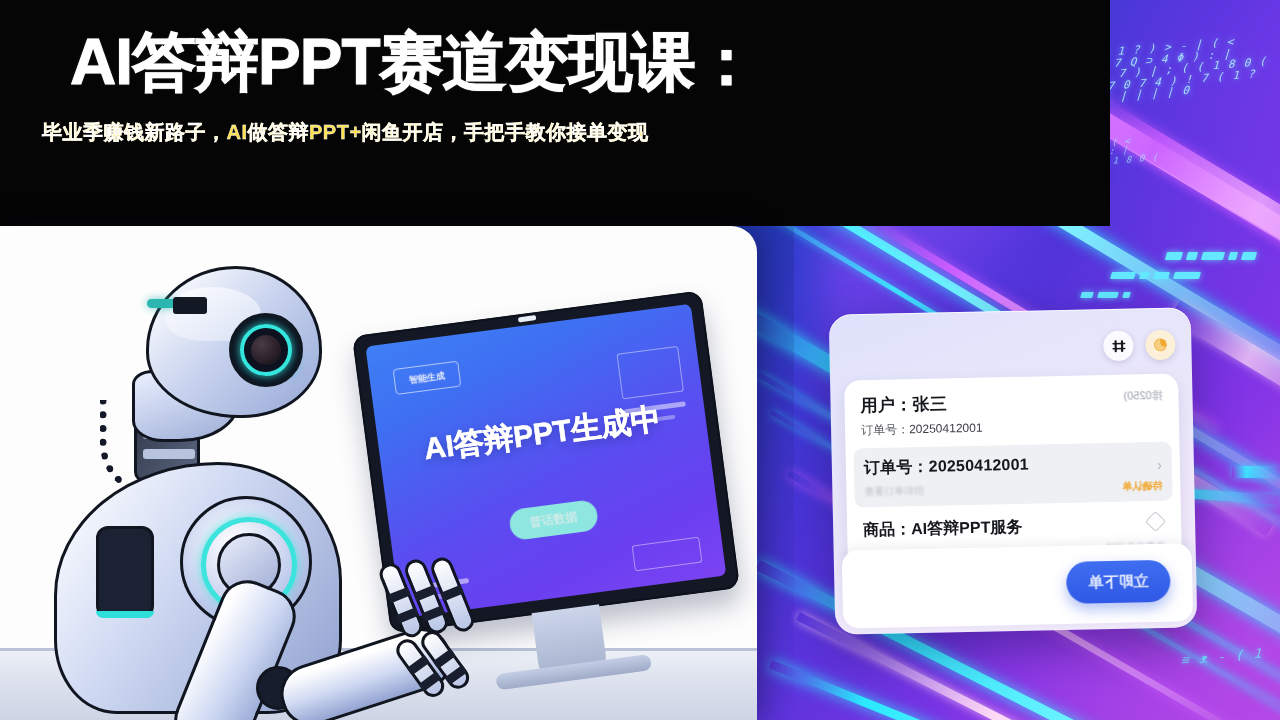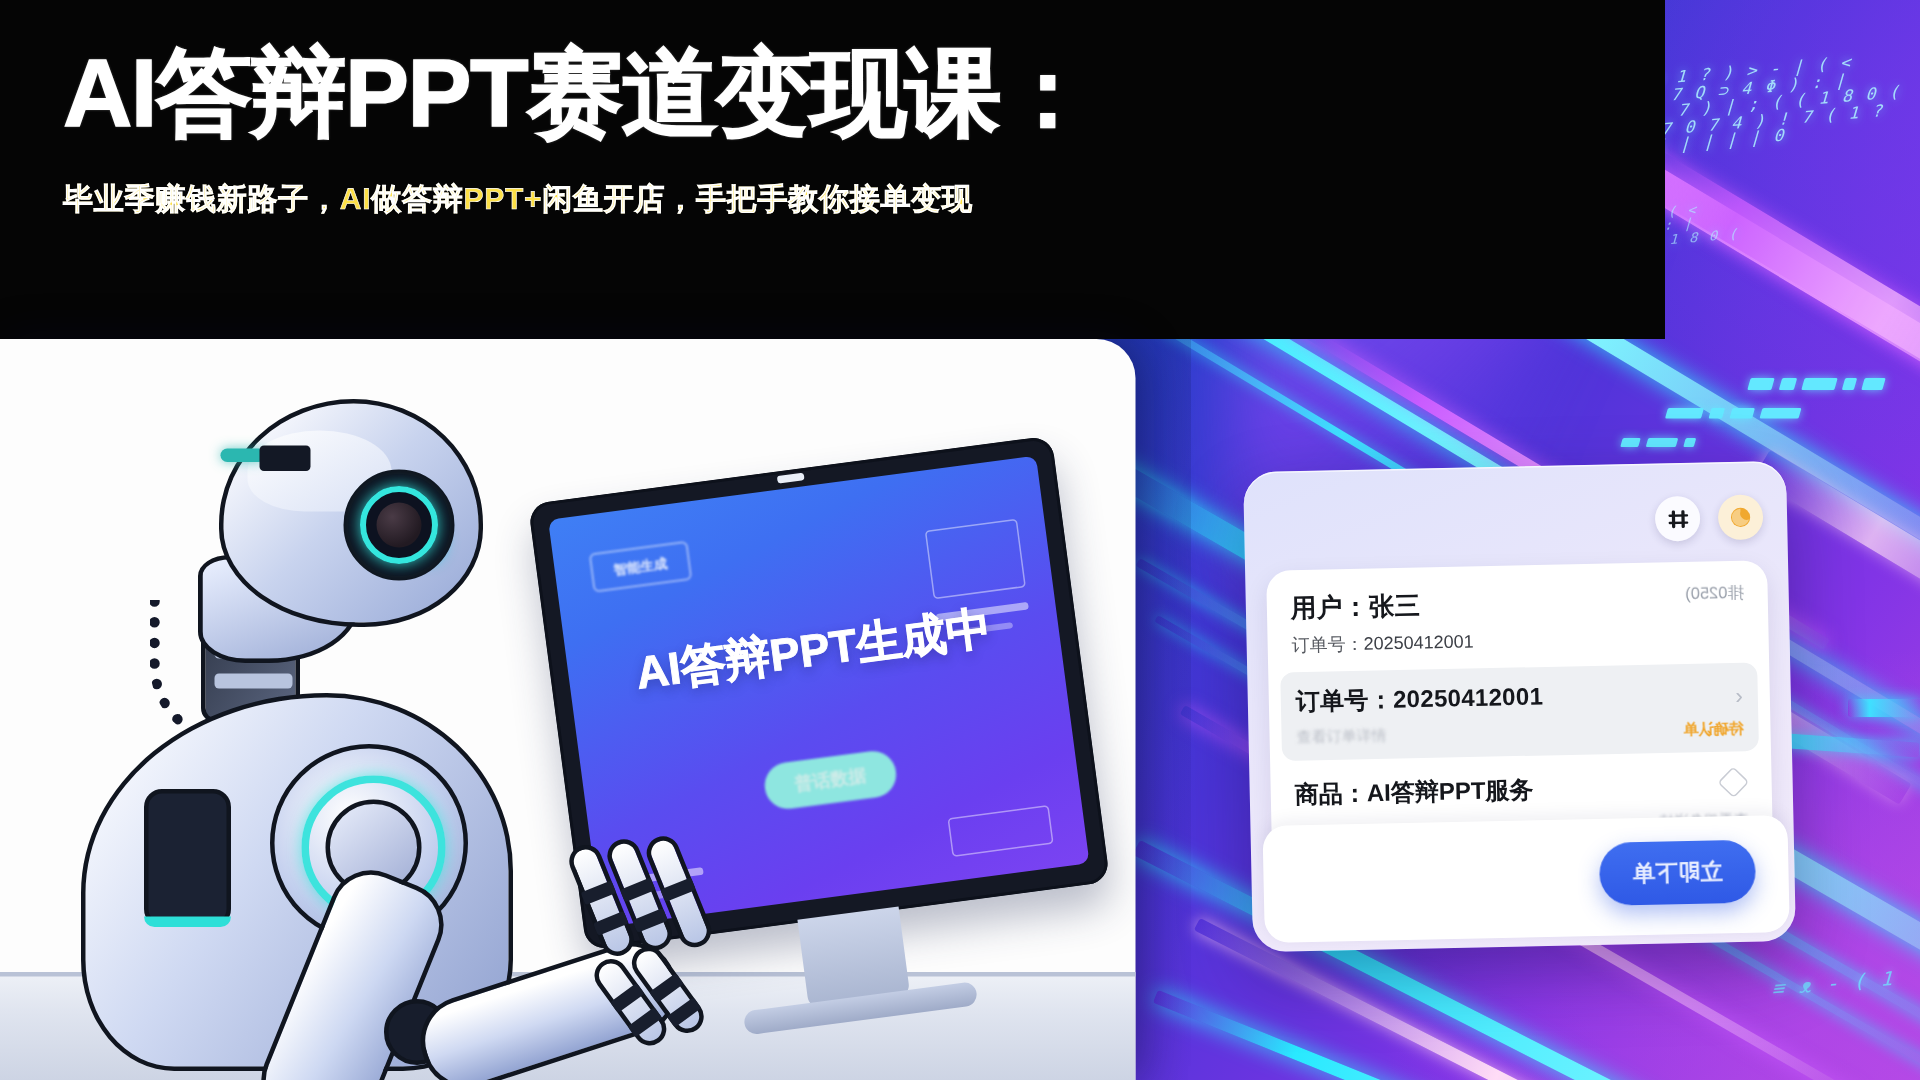--- a/index.html
+++ b/index.html
@@ -58,20 +58,21 @@
   }
   .header:after{
     content:""; position:absolute; right:-1px; top:0; width:120px; height:100%;
     background:linear-gradient(90deg,#050505 0%, rgba(5,5,5,.92) 45%, rgba(5,5,5,0) 100%);
   }
   .header-inner { position:relative; z-index:3; padding:30px 0 0 42px; }
   .title {
     color:#fff; font-weight:bold; font-size:64px; line-height:1.02;
     letter-spacing:-1px; white-space:nowrap;
     text-shadow:0 0 2px rgba(255,255,255,.45);
+    margin-left:28px;
     -webkit-text-stroke:1px #fff;
   }
   .subtitle {
     margin-top:24px; color:#fde047; font-weight:bold; font-size:20px;
     letter-spacing:.5px; white-space:nowrap;
     -webkit-text-stroke:.4px #fff;
   }
 
   
   .photo {

